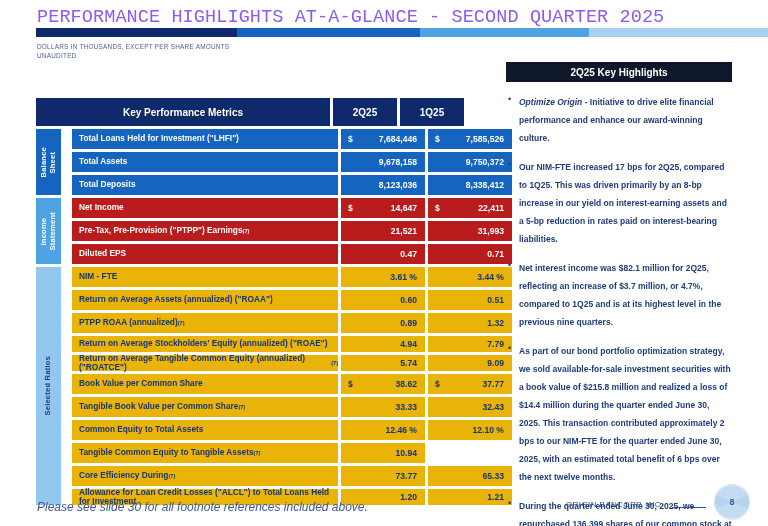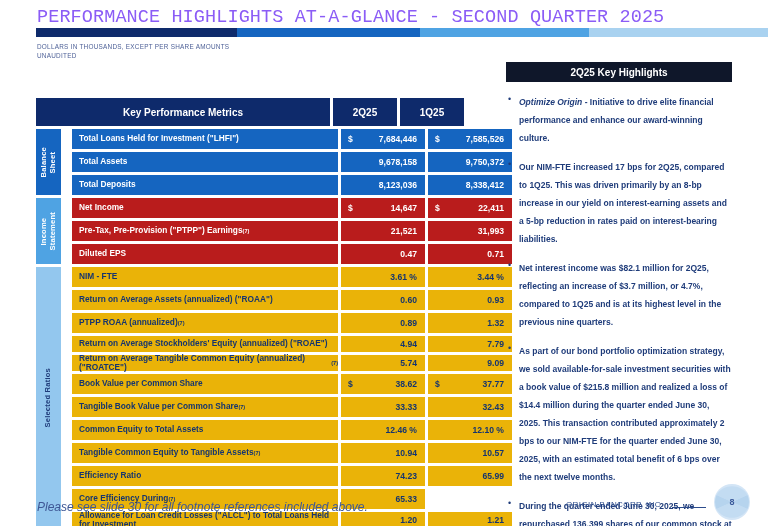--- a/index.html
+++ b/index.html
@@ -246,21 +246,21 @@
               </div>
             </div>
             <div class="row">
               <div class="cell-name h20">
                 <span>Return on Average Assets (annualized) ("ROAA")</span>
               </div>
               <div class="cell-val h20">
                 <span>0.60</span>
               </div>
               <div class="cell-val h20">
-                <span>0.93</span>
+                <span>0.51</span>
               </div>
             </div>
             <div class="row">
               <div class="cell-name h20">
                 <span>PTPP ROAA (annualized)</span>
                 <sup>(7)</sup>
               </div>
               <div class="cell-val h20">
                 <span>0.89</span>
               </div>
@@ -328,39 +328,28 @@
               </div>
             </div>
             <div class="row">
               <div class="cell-name h20">
                 <span>Tangible Common Equity to Tangible Assets</span>
                 <sup>(7)</sup>
               </div>
               <div class="cell-val h20">
                 <span>10.94</span>
               </div>
-              <div class="cell-val h20">
-                <span>10.57</span>
-              </div>
-            </div>
-            <div class="row">
-              <div class="cell-name h20">
-                <span>Efficiency Ratio</span>
-              </div>
-              <div class="cell-val h20">
-                <span>74.23</span>
-              </div>
-              <div class="cell-val h20">
-                <span>65.99</span>
-              </div>
             </div>
             <div class="row">
               <div class="cell-name h20">
                 <span>Core Efficiency During</span>
                 <sup>(7)</sup>
+              </div>
+              <div class="cell-val h20">
+                <span>73.77</span>
               </div>
               <div class="cell-val h20">
                 <span>65.33</span>
               </div>
             </div>
             <div class="row">
               <div class="cell-name h24">
                 <span>Allowance for Loan Credit Losses ("ALCL") to Total Loans Held for Investment</span>
               </div>
               <div class="cell-val h24">

